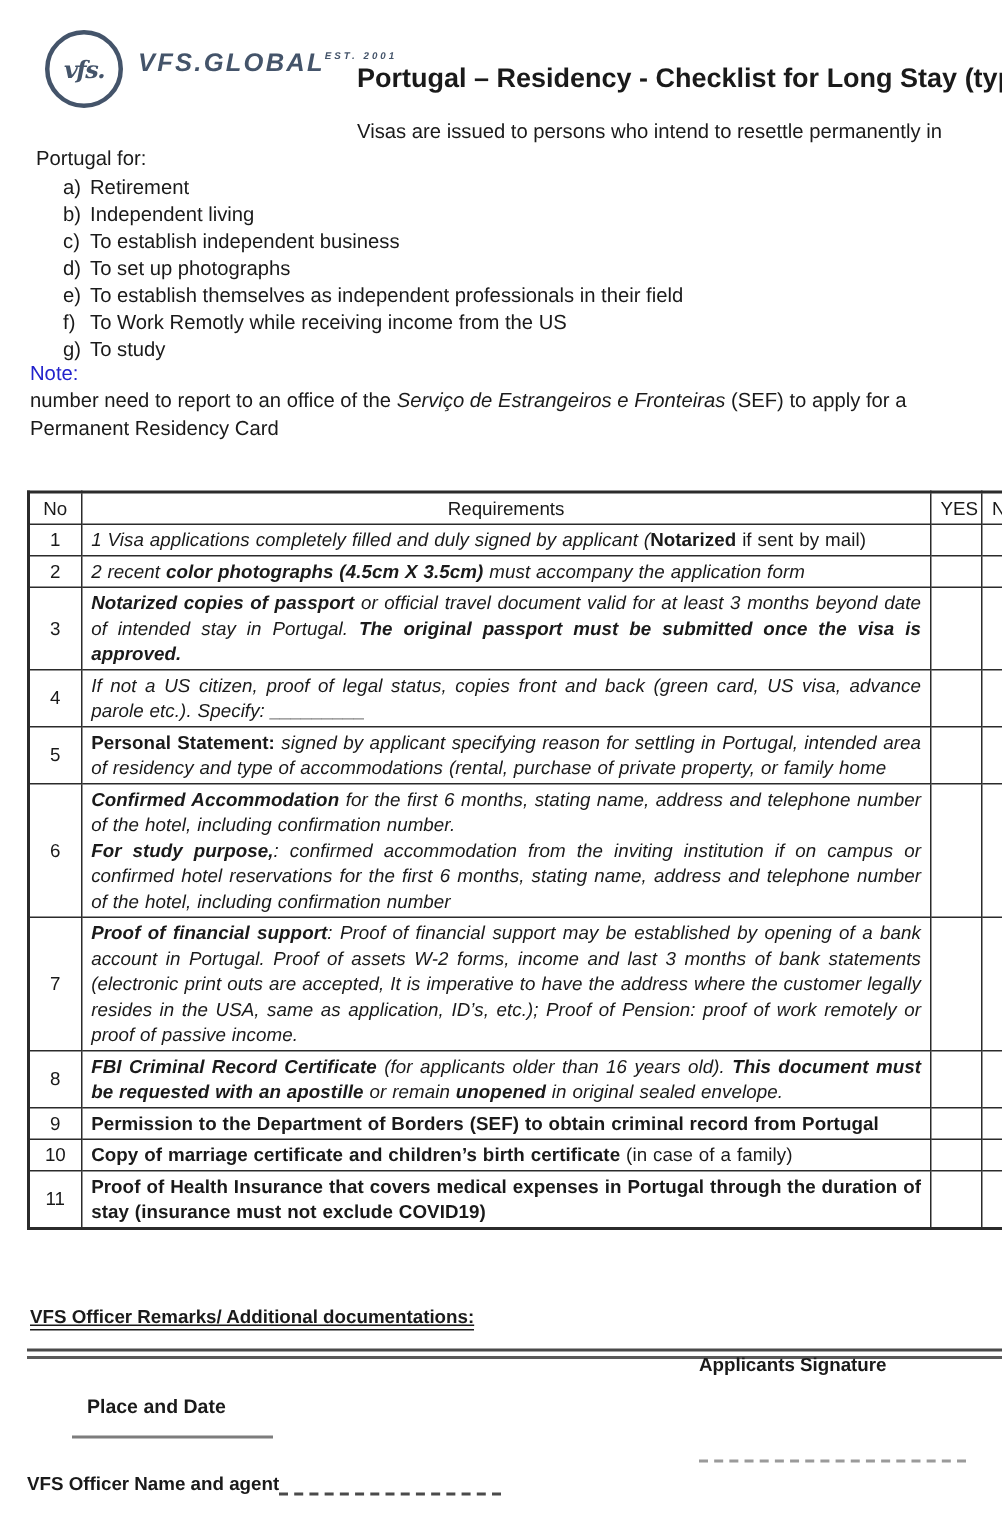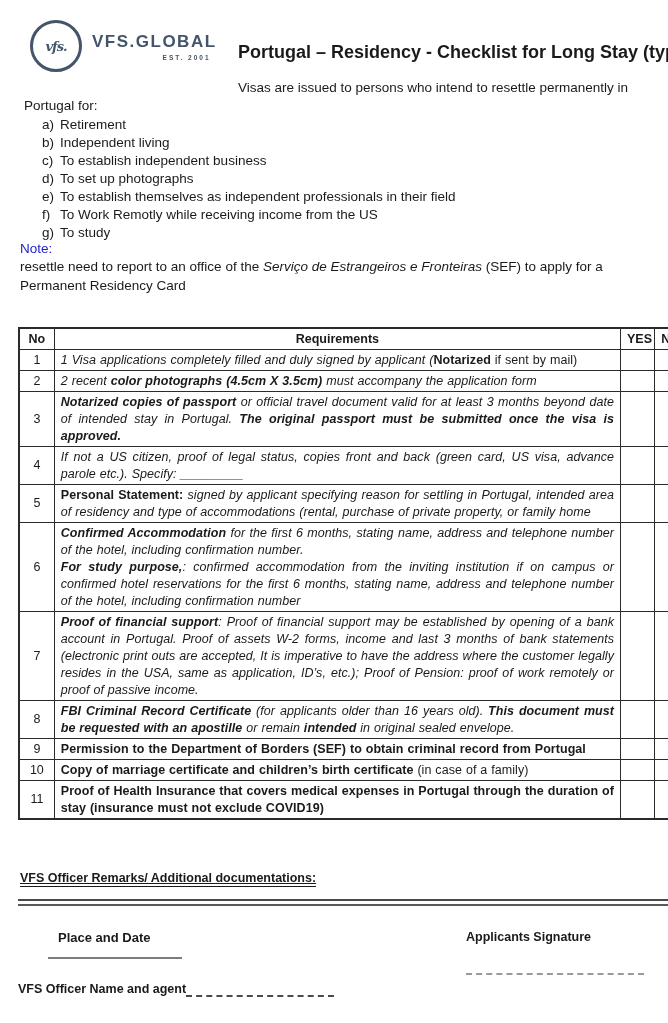--- a/index.html
+++ b/index.html
@@ -11,22 +11,22 @@
   .b{font-weight:bold;}
   .i{font-style:italic;}
   .abs{position:absolute;}
 
   
   .logo-wrap{left:30px;top:20px;display:flex;align-items:flex-start;gap:10px;color:var(--navy,#44546a);}
   .logo-circle{
     width:46px;height:46px;border:3px solid var(--navy,#44546a);border-radius:50%;
     display:flex;align-items:center;justify-content:center;flex:0 0 auto;
   }
-  .logo-monogram{font-family:"DejaVu Serif",serif;font-style:italic;font-weight:bold;font-size:13px;letter-spacing:-1px;}
-  .logo-textcol{display:flex;flex-direction:column;padding-top:12px;}
+  .logo-monogram{font-family:"DejaVu Serif",serif;font-style:italic;font-weight:bold;font-size:16px;letter-spacing:-1px;}
+  .logo-textcol{display:flex;flex-direction:row;padding-top:12px;font-style:italic;}
   .logo-brand{font-size:17px;font-weight:bold;letter-spacing:1.5px;}
   .logo-est{font-size:6.5px;font-weight:bold;letter-spacing:2px;text-align:right;padding-right:6px;margin-top:2px;}
 
   .page-title{left:238px;top:42px;font-size:18px;font-weight:bold;white-space:nowrap;}
   .intro{left:238px;top:80px;font-size:13.5px;white-space:nowrap;}
   .intro-lead{left:24px;top:98px;font-size:13.5px;}
 
   .purpose-list{left:42px;top:116px;font-size:13.5px;}
   .purpose-item{display:flex;line-height:18px;}
   .purpose-label{width:18px;flex:0 0 auto;}
@@ -39,31 +39,31 @@
   table.req{
     position:absolute;left:18px;top:327px;
     border-collapse:collapse;table-layout:fixed;width:668px;
     font-size:12.5px;
   }
   table.req td,table.req th{
     border:1px solid #2b2b2b;vertical-align:middle;
     padding:1.5px 6px;line-height:17px;
   }
   table.req{border:2px solid #2b2b2b;}
-  th.h{font-weight:bold;text-align:center;padding:2px 2px;margin-top:35px;}
+  th.h{font-weight:normal;text-align:center;padding:2px 2px;margin-top:35px;}
   td.num{text-align:center;padding:1.5px 1px;}
   td.req-text{text-align:justify;letter-spacing:0.05px;word-spacing:0.4px;}
   td.ans{padding:0;}
 
   
   .remarks{left:20px;top:871px;font-size:12.5px;font-weight:bold;border-bottom:1.5px solid #1a1a1a;padding-bottom:1px;text-decoration:underline;}
   .dbl-line{left:18px;right:-6px;top:899px;height:3px;border-top:2.5px solid #4a4a4a;border-bottom:2.5px solid #5a5a5a;}
   .place-date{left:58px;top:930px;font-size:13px;font-weight:bold;}
   .place-line{left:48px;top:957px;width:134px;border-top:2px solid #7d7d7d;}
-  .app-sig{left:466px;top:930px;font-size:12.5px;font-weight:bold;}
+  .app-sig{left:466px;top:903px;font-size:12.5px;font-weight:bold;}
   .app-sig-line{left:466px;top:973px;width:178px;border-top:2px dashed #9a9a9a;}
   .officer-name{left:18px;top:982px;font-size:12.5px;font-weight:bold;}
   .officer-line{left:186px;top:995px;width:148px;border-top:2px dashed #4a4a4a;}
 </style>
 </head>
 <body>
 
 <div class="abs logo-wrap">
   <div class="logo-circle">
     <span class="logo-monogram">vfs.</span>
@@ -111,21 +111,21 @@
 
   <div class="purpose-item">
     <span class="purpose-label">g)</span>
     <span>To study</span>
   </div>
 </div>
 
 <div class="abs note-block">
   <div class="note-label">Note:</div>
   <div>
-      <div class="note-line"><span>resettle need to report to an office of the </span><span class="i">Serviço de Estrangeiros e Fronteiras</span><span> (SEF) to apply for a</span></div>
+      <div class="note-line"><span>number need to report to an office of the </span><span class="i">Serviço de Estrangeiros e Fronteiras</span><span> (SEF) to apply for a</span></div>
       <div class="note-line"><span>Permanent Residency Card</span></div>
     </div>
 </div>
 
 <table class="req">
   <colgroup>
     <col style="width:35px">
       <col style="width:562px">
       <col style="width:34px">
       <col style="width:30px">
@@ -183,21 +183,21 @@
 
   <tr>
     <td class="num">7</td>
     <td class="req-text"><span class="b i">Proof of financial support</span><span class="i">: Proof of financial support may be established by opening of a bank account in Portugal. Proof of assets W-2 forms, income and last 3 months of bank statements (electronic print outs are accepted, It is imperative to have the address where the customer legally resides in the USA, same as application, ID’s, etc.); Proof of Pension: proof of work remotely or proof of passive income.</span></td>
     <td class="ans"></td>
     <td class="ans"></td>
   </tr>
 
   <tr>
     <td class="num">8</td>
-    <td class="req-text"><span class="b i">FBI Criminal Record Certificate</span><span class="i"> (for applicants older than 16 years old). </span><span class="b i">This document must be requested with an apostille</span><span class="i"> or remain </span><span class="b i">intended</span><span class="i"> in original sealed envelope.</span></td>
+    <td class="req-text"><span class="b i">FBI Criminal Record Certificate</span><span class="i"> (for applicants older than 16 years old). </span><span class="b i">This document must be requested with an apostille</span><span class="i"> or remain </span><span class="b i">unopened</span><span class="i"> in original sealed envelope.</span></td>
     <td class="ans"></td>
     <td class="ans"></td>
   </tr>
 
   <tr>
     <td class="num">9</td>
     <td class="req-text"><span class="b">Permission to the Department of Borders (SEF) to obtain criminal record from Portugal</span></td>
     <td class="ans"></td>
     <td class="ans"></td>
   </tr>

